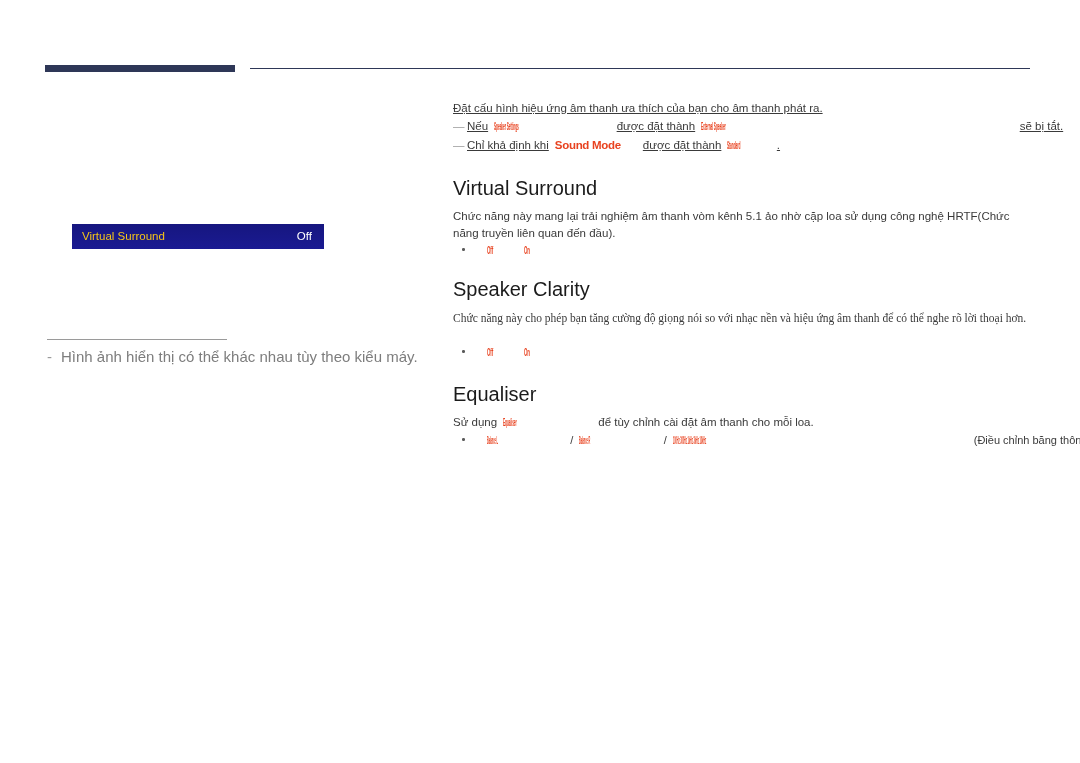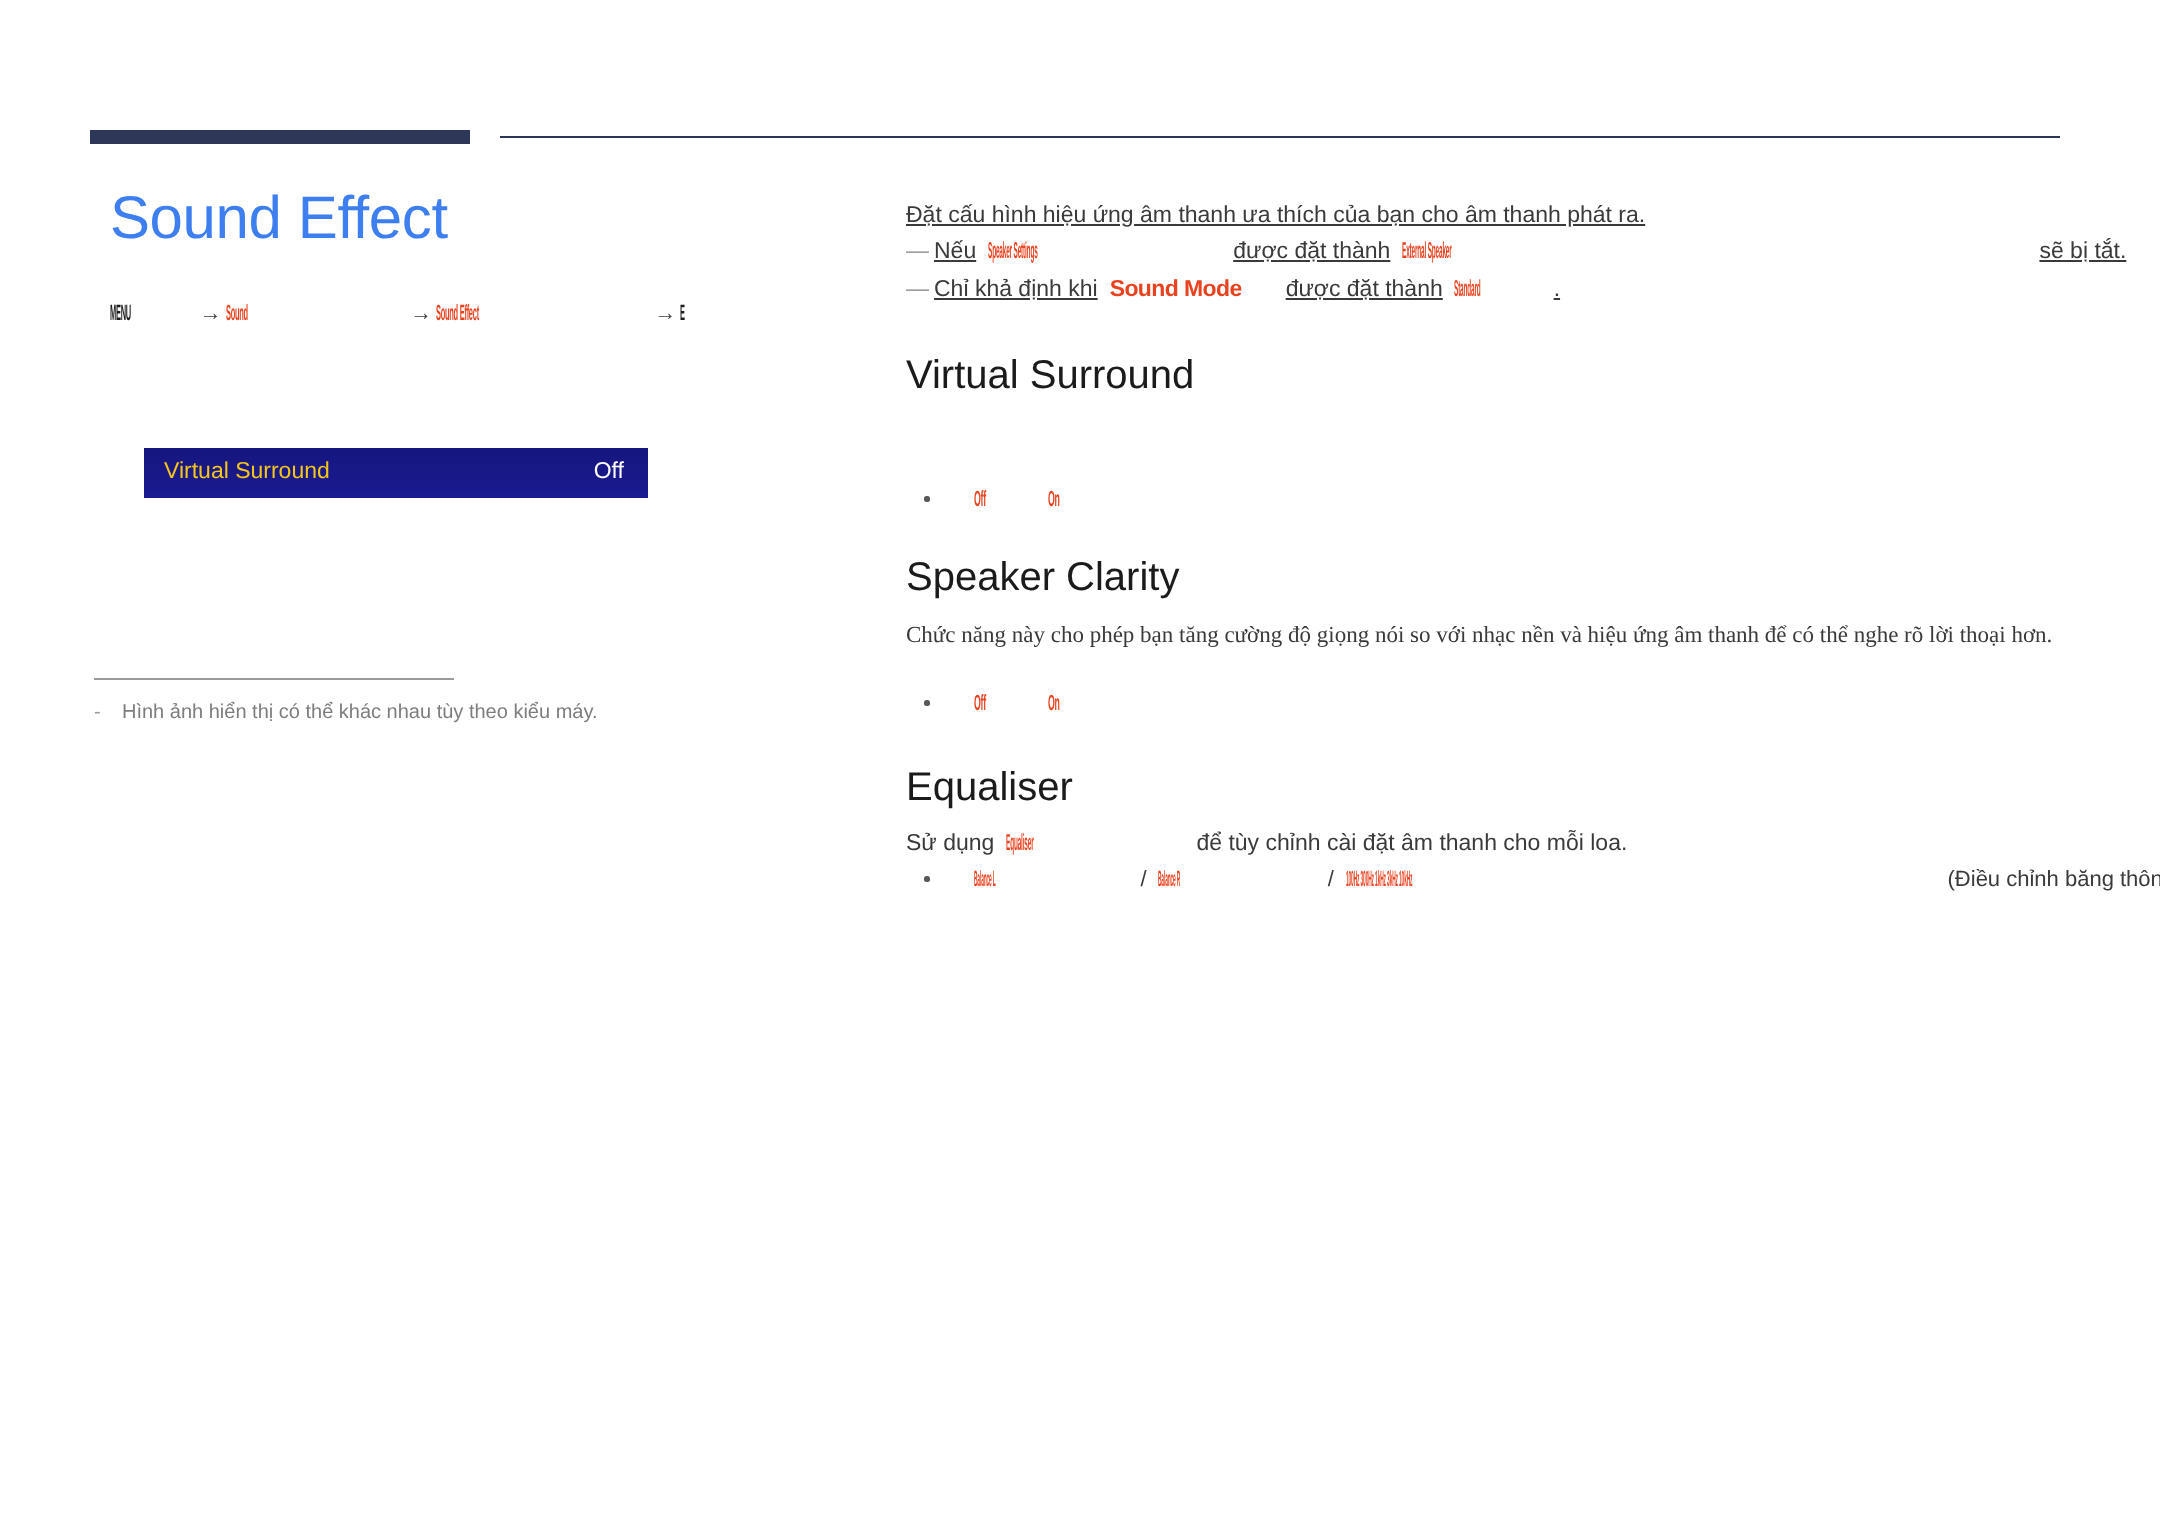--- a/index.html
+++ b/index.html
@@ -123,21 +123,21 @@
     top: 339px;
     width: 180px;
     height: 1px;
     background: #9a9a9a;
   }
   .footnote {
     position: absolute;
     left: 47px;
     top: 350px;
     width: 380px;
-    font-size: 10px;
+    font-size: 15px;
     line-height: 14px;
     color: #7d7d7d;
     white-space: nowrap;
   }
   .footnote .dash {
     display: inline-block;
     width: 14px;
     color: #9a9a9a;
   }
 
@@ -243,27 +243,20 @@
   .blk-eq-bul   { position:absolute; left:453px; top:431px; width:580px; }
 </style>
 </head>
 <body>
 
 <div class="page">
 
   <div class="rule-thick"></div>
   <div class="rule-thin"></div>
 
-  <div class="left-col">
-    <h1 class="page-title">Sound Effect</h1>
-
-    <div class="breadcrumb">
-      <span class="bc-bold-black">MENU</span><span class="bc-gap-f"></span><span class="bc-arrow">→</span><span class="bc-bold-red">Sound</span><span class="bc-gap-a"></span><span class="bc-arrow">→</span><span class="bc-bold-red">Sound Effect</span><span class="bc-gap-b"></span><span class="bc-arrow">→</span><span class="bc-bold-black">E</span>
-    </div>
-  </div>
 
   <div class="osd">
     <span class="osd-label">Virtual Surround</span>
     <span class="osd-value">Off</span>
   </div>
 
   <div class="footnote-rule"></div>
   <div class="footnote">
     <span class="dash">-</span><span>Hình ảnh hiển thị có thể khác nhau tùy theo kiểu máy.</span>
   </div>
@@ -275,20 +268,21 @@
     <div class="note">
       <span class="em-dash">—</span><span>Nếu</span><span class="sp-6"></span><span class="kw kw-sq-28">Speaker Settings</span><span class="sp-34"></span><span>được đặt thành</span><span class="sp-6"></span><span class="kw kw-sq-28">External Speaker</span><span class="sp-230"></span><span>sẽ bị tắt.</span>
     </div>
 
     <div class="note">
       <span class="em-dash">—</span><span>Chỉ khả định khi</span><span class="sp-6"></span><span class="kw kw-full">Sound Mode</span><span class="sp-22"></span><span>được đặt thành</span><span class="sp-6"></span><span class="kw kw-sq-28">Standard</span><span class="sp-2"></span><span>.</span>
     </div>
   </div>
 
   <h2 class="sec blk-vs">Virtual Surround</h2>
+  <p class="sec-body blk-vs-body">Chức năng này mang lại trải nghiệm âm thanh vòm kênh 5.1 ảo nhờ cặp loa sử dụng công nghệ HRTF(Chức năng truyền liên quan đến đầu).</p>
   <ul class="bullets blk-vs-bul">
     <li>
       <span class="dot"></span><span class="sp-12"></span><span class="kw kw-sq-40">Off</span><span class="sp-22"></span><span class="kw kw-sq-40">On</span>
     </li>
   </ul>
 
   <h2 class="sec blk-dc">Speaker Clarity</h2>
   <p class="sec-body blk-dc-body">Chức năng này cho phép bạn tăng cường độ giọng nói so với nhạc nền và hiệu ứng âm thanh để có thể nghe rõ lời thoại hơn.</p>
   <ul class="bullets blk-dc-bul">
     <li>

